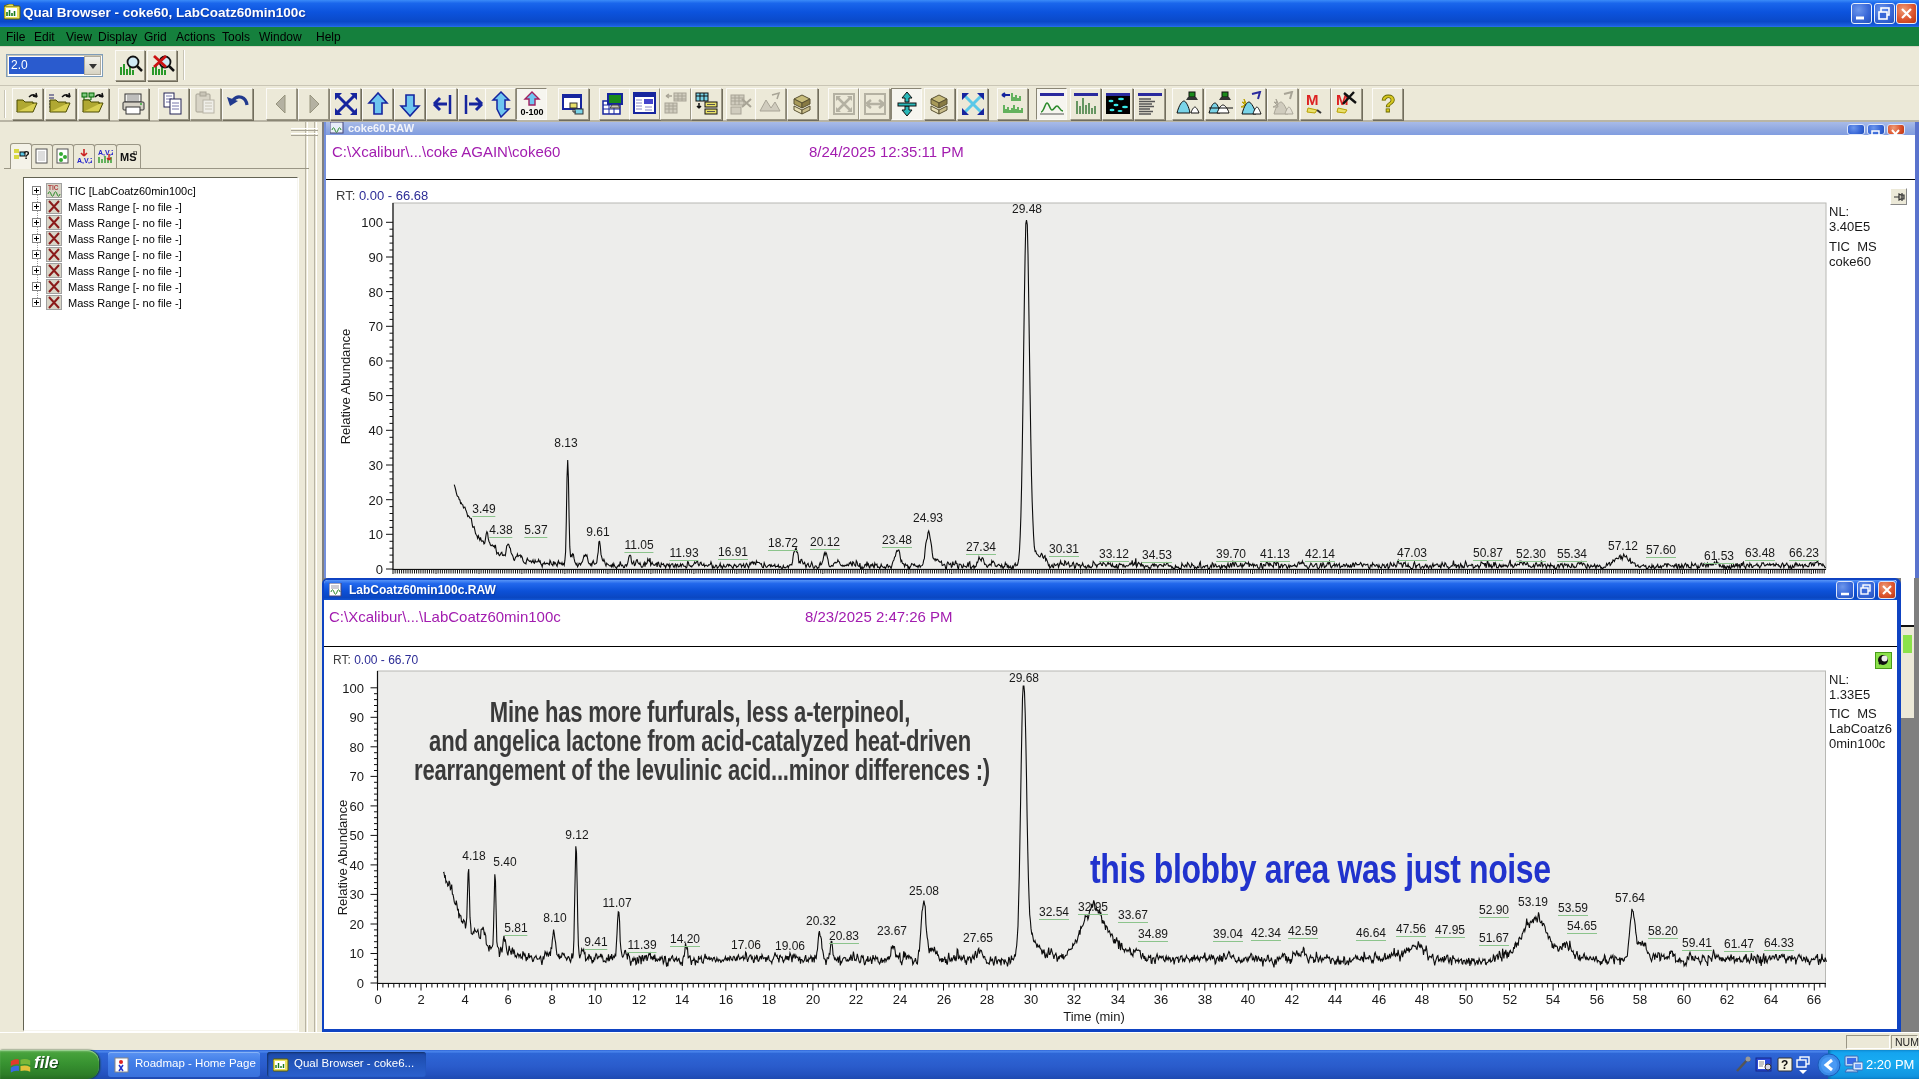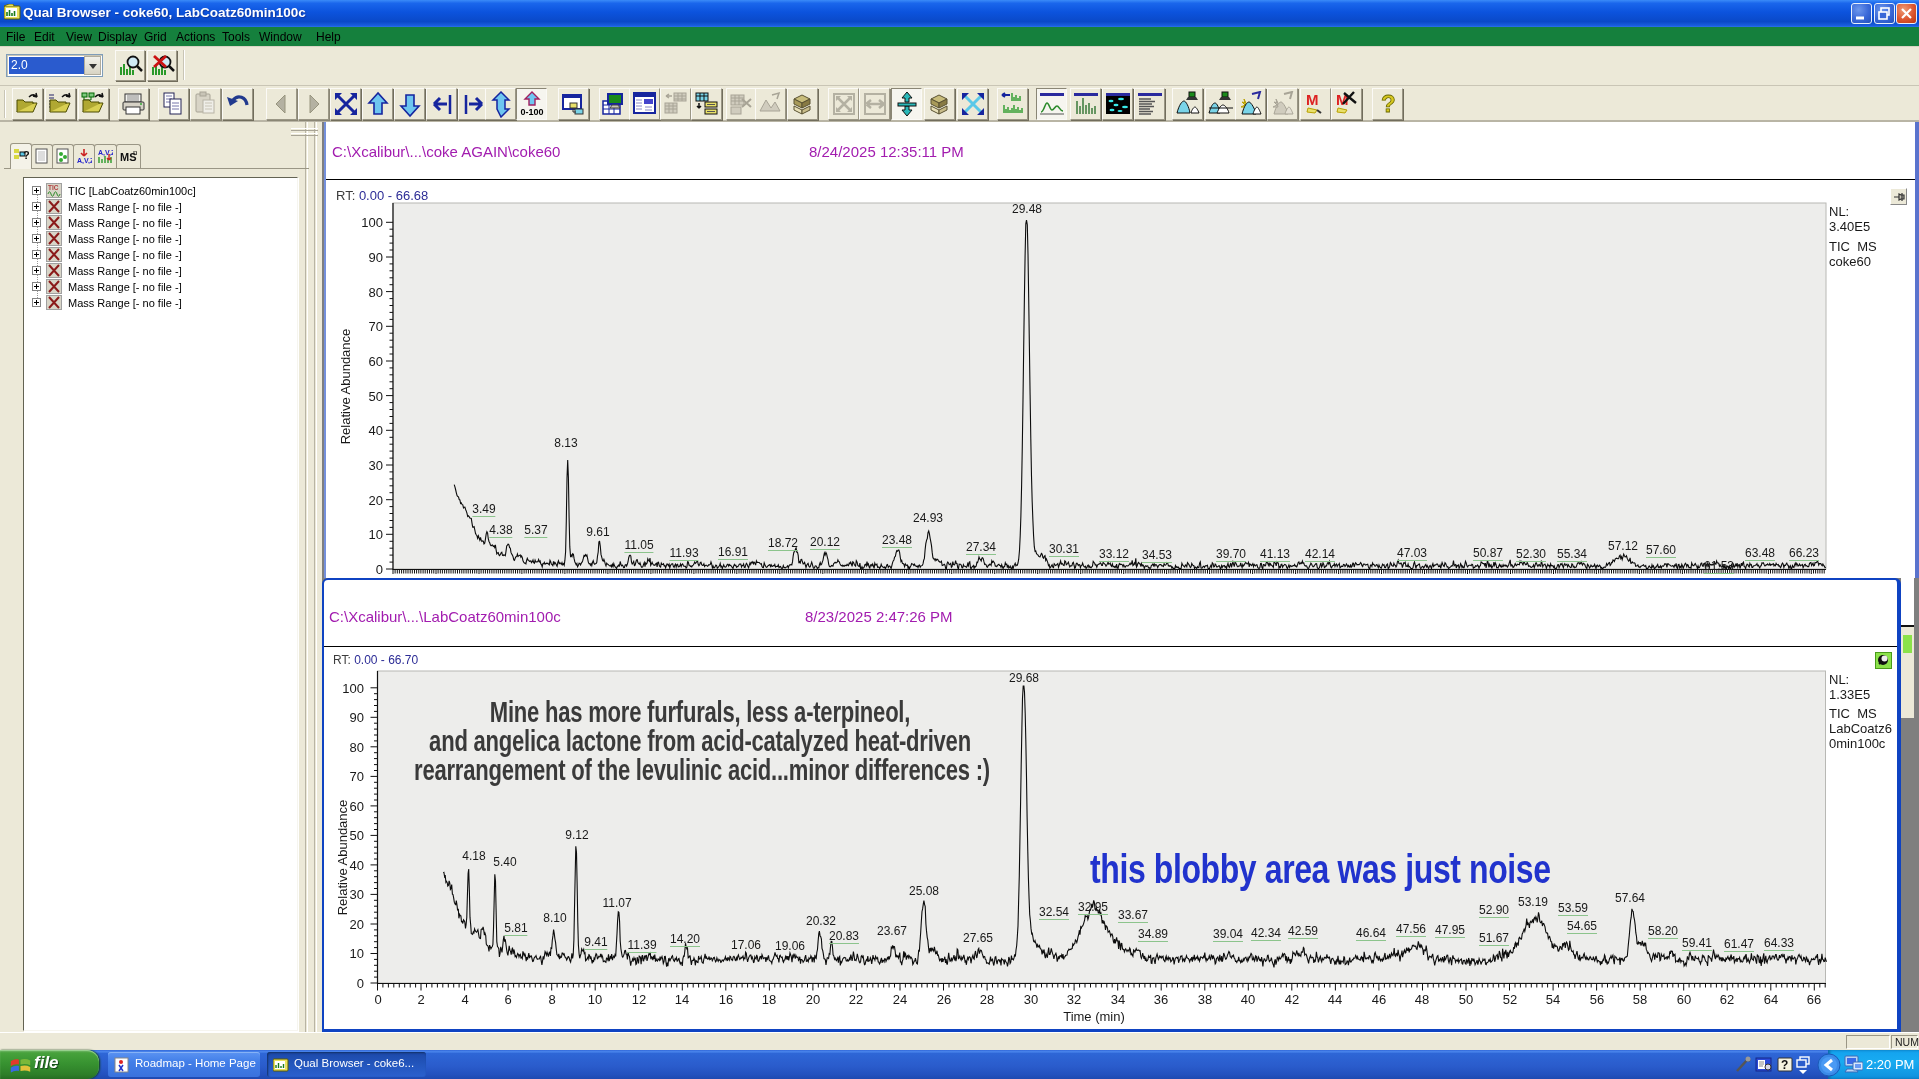--- a/index.html
+++ b/index.html
@@ -540,20 +540,36 @@
         <span class="pm"></span>
         <span class="ico"><svg width="14" height="13">
             <path d="M2 1l10 11M12 1L2 12" stroke="#8b1a1a" stroke-width="2"></path>
           </svg></span>
         <span class="txt">Mass Range [- no file -]</span>
       </div>
 </div>
 </div>
 <div id="mdi" class="abs"></div>
 <div id="win1" class="abs">
+<div id="w1title" class="abs">
+      <svg style="position:absolute;left:4px;top:0" width="15" height="12">
+        <rect x="0" y="0" width="13" height="11" fill="#e8eef8" stroke="#447"></rect>
+        <path d="M2 8c1-3 2-3 3 0s2 3 3 0 2-3 3 0" stroke="#2a8a2a" fill="none"></path>
+      </svg>
+      <span class="cap">coke60.RAW</span>
+      <div class="mbtn bl" style="left:1521px;top:2px;height:11px"><svg width="16" height="10">
+          <path d="M4 8h7" stroke="#fff" stroke-width="2.5"></path>
+        </svg></div>
+      <div class="mbtn bl" style="left:1541px;top:2px;height:11px"><svg width="16" height="10">
+          <rect x="4" y="2" width="7" height="6" fill="none" stroke="#fff" stroke-width="1.5"></rect>
+        </svg></div>
+      <div class="mbtn rd" style="left:1561px;top:2px;height:11px"><svg width="16" height="10">
+          <path d="M4 1l7 8M11 1L4 9" stroke="#fff" stroke-width="2"></path>
+        </svg></div>
+    </div>
 <div class="hdr" style="left:6px;top:21px">C:\Xcalibur\...\coke AGAIN\coke60</div>
 <div class="hdr" style="left:483px;top:21px">8/24/2025 12:35:11 PM</div>
 <div class="sepline" style="top:57px;width:1589px"></div>
 <div class="rttxt" style="left:10px;top:66px"><span style="color:#3c3c3c">RT:</span> 0.00 - 66.68</div>
 <div class="abs" style="left:1564px;top:66px;width:17px;height:17px;background:#ece9d8;border:1px solid #fff;border-right-color:#888;border-bottom-color:#888"><svg width="15" height="15">
         <path d="M3 8h5M8 5v6l2-1h3V6h-3zM11 4v8" stroke="#333" fill="#c8c4b6" stroke-width="1.2"></path>
       </svg></div>
 <svg class="abs" style="left:0;top:0" width="1586px" height="452px">
       <rect x="67" y="81" width="1433" height="366" fill="#ededeb" stroke="#b8b8b4" stroke-width="1"></rect>
 <line x1="67" y1="81" x2="67" y2="447.5" stroke="#111" stroke-width="1.2"></line>
@@ -594,25 +610,43 @@
 <div class="pk pku" style="left:831px;top:427px">34.53</div>
 <div class="pk pku" style="left:905px;top:426px">39.70</div>
 <div class="pk pku" style="left:949px;top:426px">41.13</div>
 <div class="pk pku" style="left:994px;top:426px">42.14</div>
 <div class="pk pku" style="left:1086px;top:425px">47.03</div>
 <div class="pk pku" style="left:1162px;top:425px">50.87</div>
 <div class="pk pku" style="left:1205px;top:426px">52.30</div>
 <div class="pk pku" style="left:1246px;top:426px">55.34</div>
 <div class="pk" style="left:1297px;top:418px">57.12</div>
 <div class="pk pku" style="left:1335px;top:422px">57.60</div>
-<div class="pk pku" style="left:1393px;top:438px">61.53</div>
+<div class="pk pku" style="left:1393px;top:428px">61.53</div>
 <div class="pk pku" style="left:1434px;top:425px">63.48</div>
 <div class="pk pku" style="left:1478px;top:425px">66.23</div>
 </div>
 <div id="win2" class="abs">
+<div id="w2title" class="abs">
+      <svg style="position:absolute;left:5px;top:3px" width="16" height="14">
+        <rect x="0" y="0" width="12" height="13" fill="#fff" stroke="#447"></rect>
+        <path d="M2 9c1-3 2-3 3 0s2 3 3 0 2-3 3 0" stroke="#2a8a2a" fill="none"></path>
+        <path d="M2 3h8M2 5h8" stroke="#99a"></path>
+      </svg>
+      <span class="cap">LabCoatz60min100c.RAW</span>
+      <div class="mbtn bl" style="left:1512px;top:1px"><svg width="16" height="16">
+          <path d="M4 12h8" stroke="#fff" stroke-width="2.5"></path>
+        </svg></div>
+      <div class="mbtn bl" style="left:1533px;top:1px"><svg width="16" height="16">
+          <rect x="5" y="3" width="7" height="6" fill="none" stroke="#fff" stroke-width="1.4"></rect>
+          <rect x="3" y="6" width="7" height="6" fill="#3968d8" stroke="#fff" stroke-width="1.4"></rect>
+        </svg></div>
+      <div class="mbtn rd" style="left:1554px;top:1px"><svg width="16" height="16">
+          <path d="M4 4l8 8M12 4l-8 8" stroke="#fff" stroke-width="2"></path>
+        </svg></div>
+    </div>
 <div class="hdr" style="left:5px;top:28px">C:\Xcalibur\...\LabCoatz60min100c</div>
 <div class="hdr" style="left:481px;top:28px">8/23/2025 2:47:26 PM</div>
 <div class="sepline" style="top:66px;width:1573px"></div>
 <div class="rttxt" style="left:9px;top:73px;font-size:12px"><span style="color:#3c3c3c">RT:</span> 0.00 - 66.70</div>
 <div class="abs" style="left:1551px;top:72px;width:17px;height:17px;background:#8be24a;border:1px solid #4a9a1a"><svg width="15" height="15">
         <circle cx="7" cy="7" r="5" fill="#111"></circle>
         <circle cx="8.5" cy="5.5" r="3" fill="#eee"></circle>
         <path d="M3 11l3-2" stroke="#111" stroke-width="2"></path>
       </svg></div>
 <svg class="abs" style="left:0;top:0" width="1573px" height="450px">

